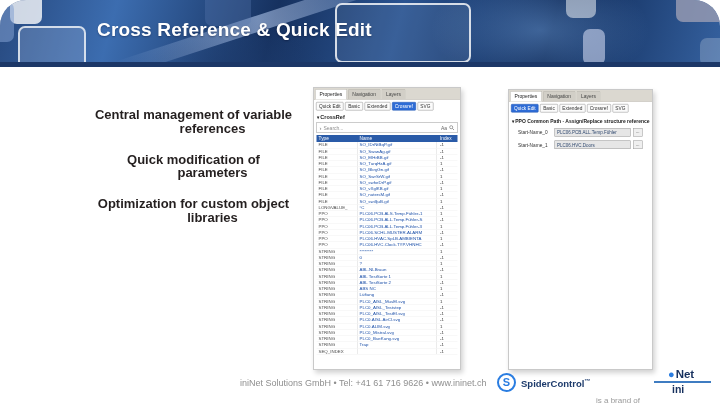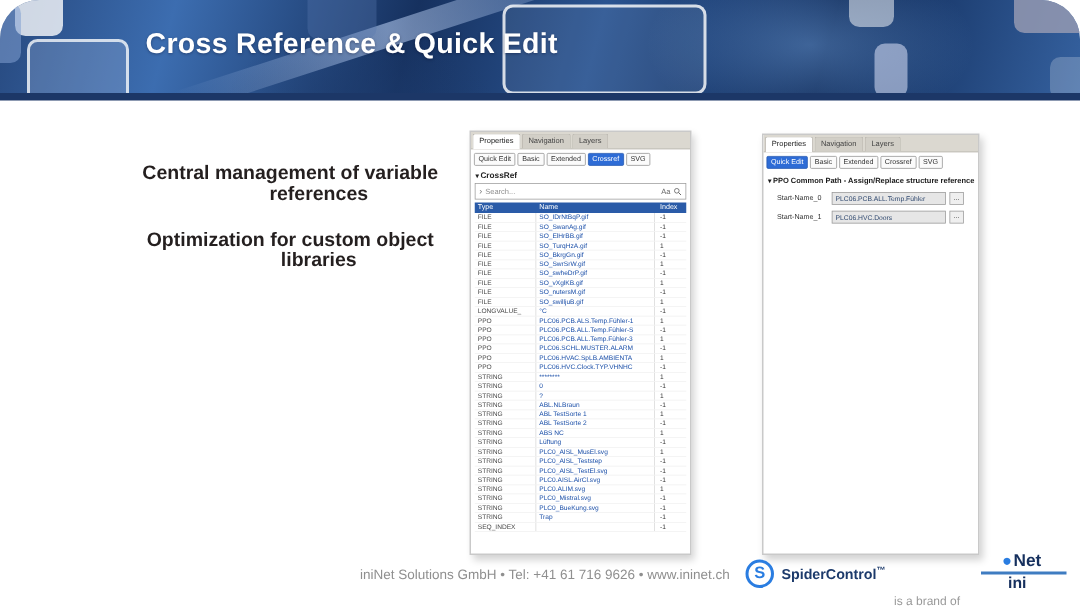--- a/index.html
+++ b/index.html
@@ -115,20 +115,22 @@
     <div class="sq sq8"></div>
     <div class="title">Cross Reference &amp; Quick Edit</div>
   </div>
   <div class="header-strip"></div>
 
   <ul class="bullets">
 
       <li>Central management of variable
 references</li>
 
+      <li>Quick modification of
+parameters</li>
 
       <li>Optimization for custom object
 libraries</li>
     </ul>
 
   <div class="panel" id="crossref-panel">
     <div class="panel-inner">
       <div class="tabbar">
         <div class="tab active">Properties</div>
         <div class="tab">Navigation</div>

